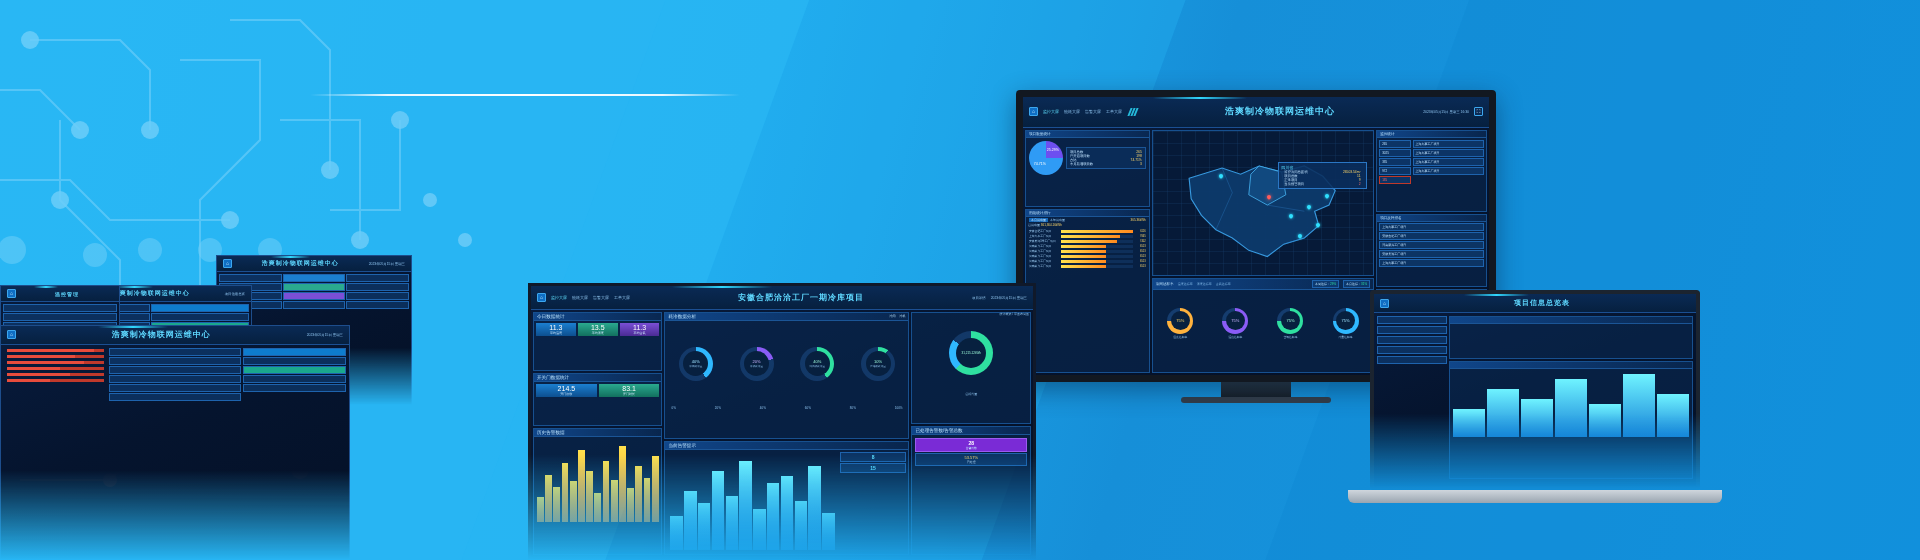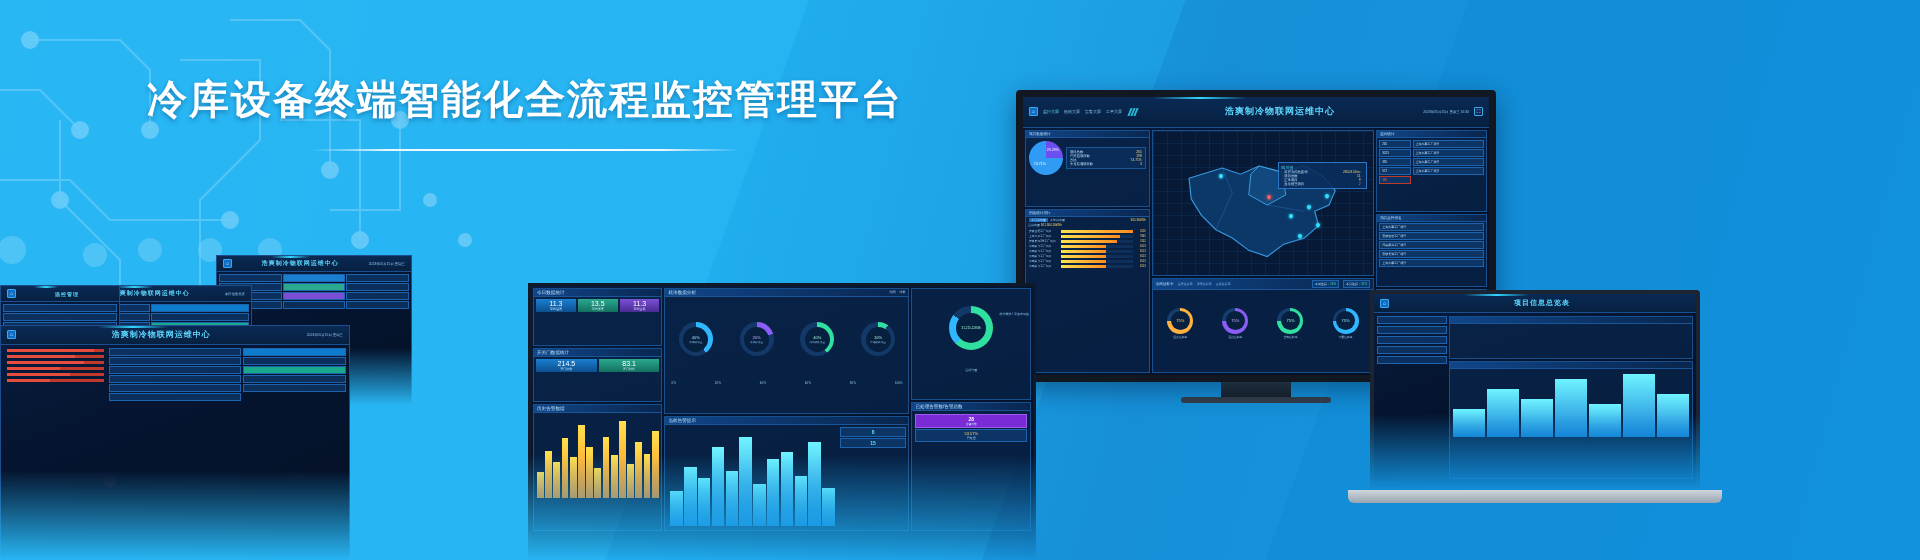--- a/index.html
+++ b/index.html
@@ -198,21 +198,20 @@
       <circle cx="150" cy="250" r="12"></circle>
         <circle cx="210" cy="250" r="12"></circle>
       <circle cx="270" cy="250" r="12"></circle>
         <circle cx="95" cy="255" r="12"></circle>
       <circle cx="40" cy="400" r="10"></circle>
         <circle cx="330" cy="300" r="10"></circle>
     </g>
   </svg>
 
   <div class="headline-wrap">
-    <div class="headline">冷库设备终端智能化全流程监控管理平台</div>
     <div class="divider"></div>
   </div>
 
   <div class="device" id="monitor-main">
     <div class="stand"></div>
     <div class="base"></div>
     <div class="screen">
 
       <div class="scr-head">
         <div class="home-ic">⌂</div>
@@ -462,20 +461,30 @@
               </div>
             </div>
           </div>
         </div>
       </div>
     </div>
   </div>
 
   <div class="device" id="mon-center">
     <div class="screen fade-b">
+      <div class="scr-head" style="height:9%">
+        <div class="home-ic">⌂</div>
+        <div class="navtab on">监控大屏</div>
+        <div class="navtab">能耗大屏</div>
+        <div class="navtab">告警大屏</div>
+        <div class="navtab">工单大屏</div>
+        <div class="scr-title" style="font-size:8px">安徽合肥洽洽工厂一期冷库项目</div>
+        <div class="scr-meta">项目详情</div>
+        <div class="scr-meta">2023年05月15日 星期三</div>
+      </div>
 
       <div style="display:flex;height:91%;padding:2px;gap:2px">
         <div style="width:26%;display:flex;flex-direction:column;gap:2px">
           <div class="panel" style="height:24%">
             <div class="panel-h" style="font-size:4.6px">今日数据统计</div>
             <div style="display:flex;gap:2px;padding:2px">
               <div style="flex:1;background:linear-gradient(180deg,#1b7fd0,#0d4f8f);text-align:center;padding:1px">
                 <div style="font-size:7px;color:#fff">11.3</div>
                 <div style="font-size:3px;color:#cfe9ff">平均温度</div>
               </div>

